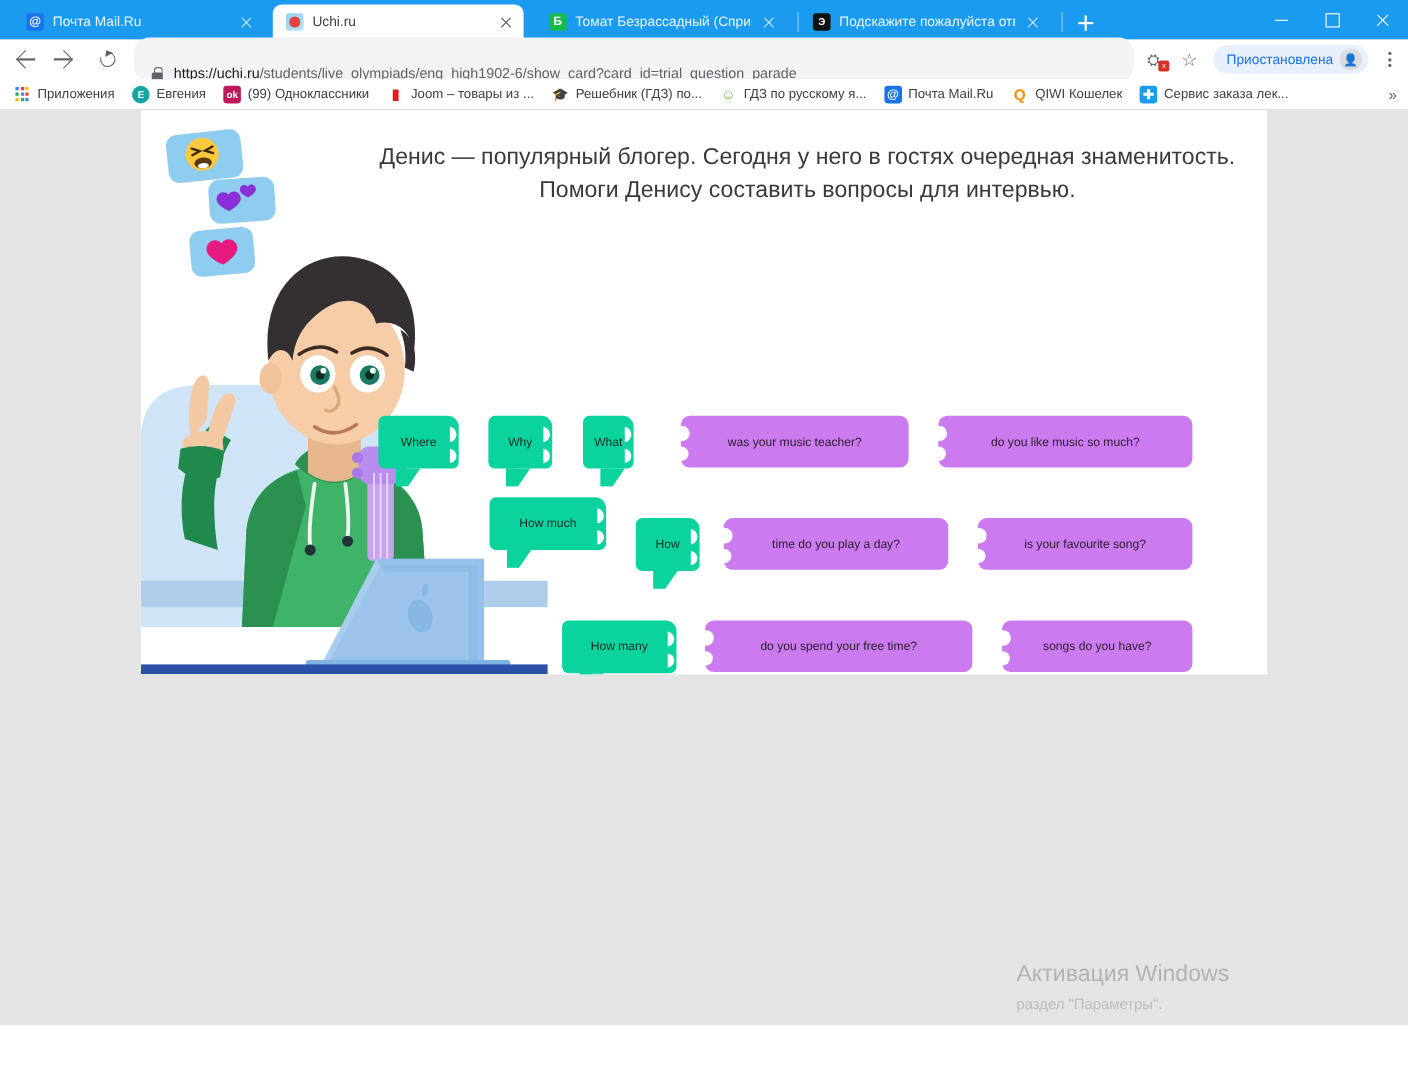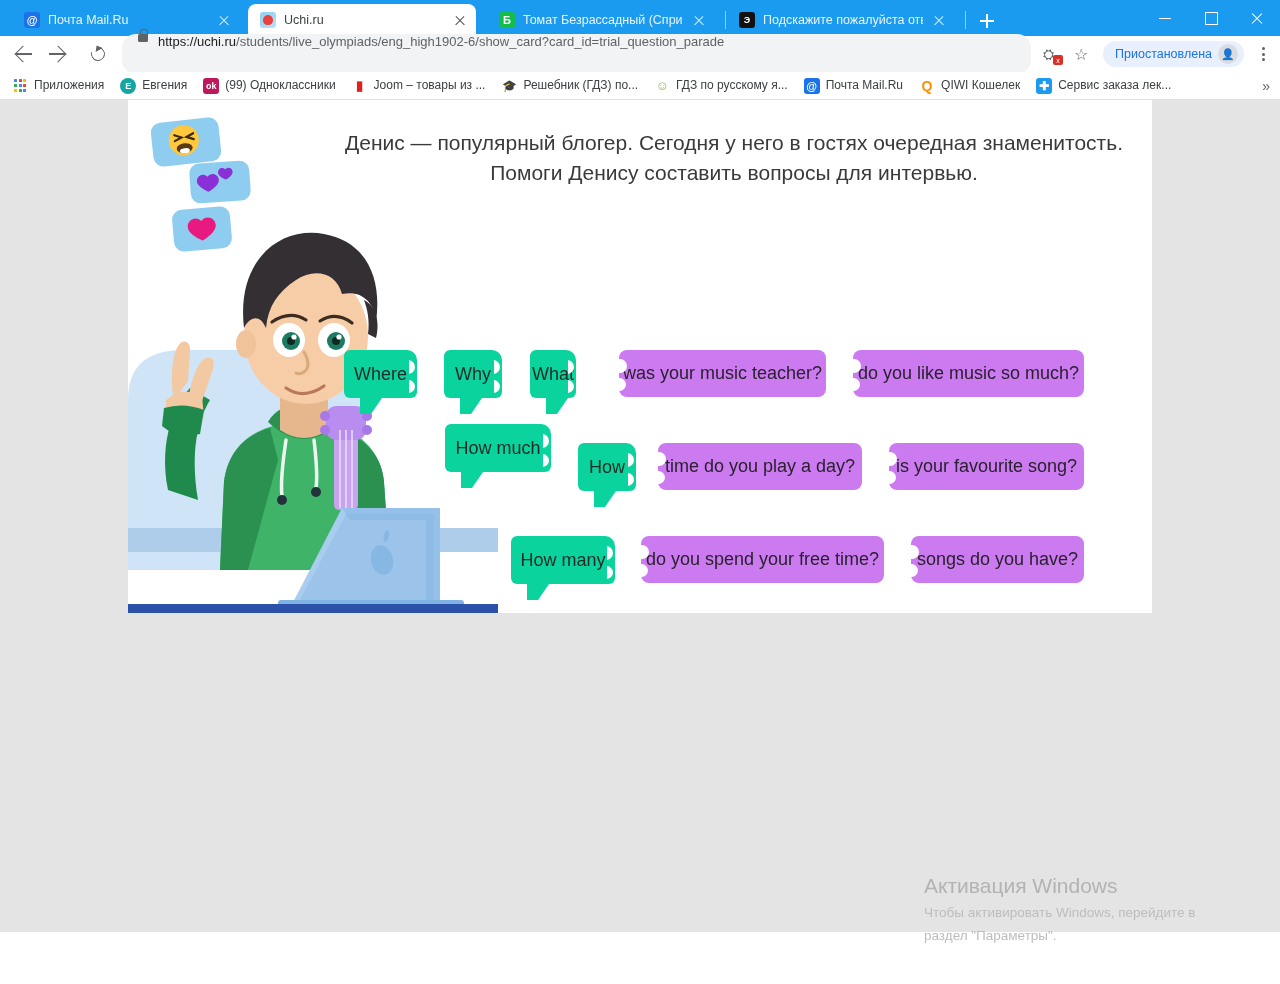--- a/index.html
+++ b/index.html
@@ -93,21 +93,21 @@
     border-top-color: transparent; transform: rotate(-30deg);
   }
   .reload::after {
     content:""; position:absolute; right:-1px; top:-2px;
     border-left: 4px solid transparent; border-right: 4px solid transparent;
     border-bottom: 5px solid #5f6368;
   }
   .urlbox {
     flex: 1 1 auto; height: 40px; margin: 0 8px 0 8px;
     background: #f1f3f4; border-radius: 14px;
-    display: flex; align-items: flex-start; padding: 0 10px;
+    display: flex; align-items: flex-end; padding: 0 10px;
     font-size: 13px; color: #202124;
   }
   .lock {
     width: 10px; height: 8px; background: #5f6368; border-radius: 1.5px;
     position: relative; margin: 0 10px 0 6px; flex: 0 0 10px;
   }
   .lock::before {
     content:""; position:absolute; left:2px; top:-5px; width:6px; height:6px;
     border: 1.6px solid #5f6368; border-bottom: none; border-radius: 3px 3px 0 0;
   }
@@ -180,21 +180,21 @@
     position: absolute; left: 0; top: 28px; width: 1152px; text-align: center;
     font-size: 21px; color: #3a3a3a; line-height: 30px; margin-left: 30px;
   }
 
   
   .illus { position: absolute; left: 0; top: 0; width: 370px; height: 513px; }
 
   
   .bubble {
     position: absolute; display: flex; align-items: center; justify-content: center;
-    font-size: 18px; color: #1e2b27; border-radius: 7px; white-space: nowrap;
+    font-size: 11px; color: #1e2b27; border-radius: 7px; white-space: nowrap; margin-top: 28px;
   }
   .bubble.word {
     background: #0ad39e; height: 48px; padding: 0 15px;
     border-radius: 6px 10px 6px 6px;
   }
   .bubble.word::after {
     content: ""; position: absolute; left: 16px; bottom: -16px;
     border-left: 11px solid #0ad39e; border-right: 11px solid transparent;
     border-top: 16px solid #0ad39e; border-bottom: 0;
   }
@@ -518,17 +518,16 @@
           </div>
 
         </div>
 
       </div>
     </div>
   </div>
 
   <div class="watermark">
     <div class="wm-title">Активация Windows</div>
-    <div class="wm-sub">Чтобы активировать Windows, перейдите в</div>
     <div class="wm-sub">раздел "Параметры".</div>
   </div>
 
 </div>
 
 </body></html>

